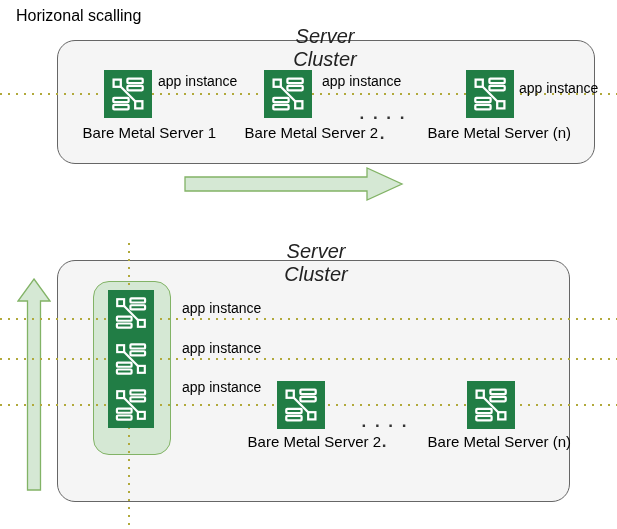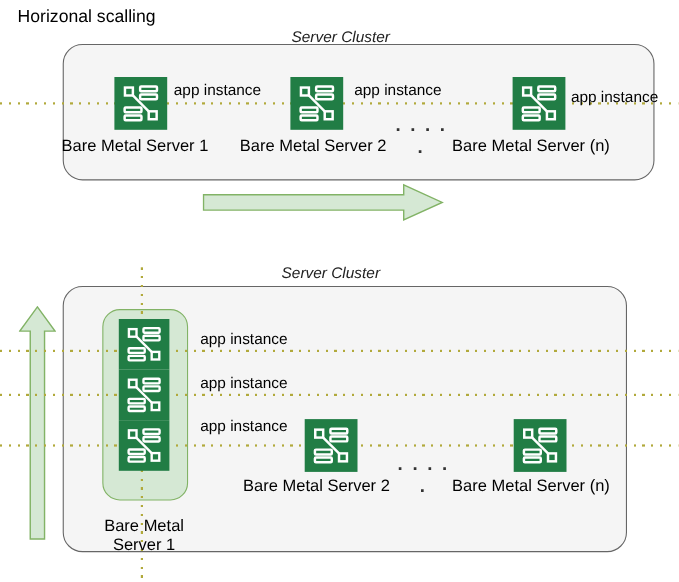--- a/index.html
+++ b/index.html
@@ -2,33 +2,33 @@
 <html style="--icon-green: #217d45; --light-green-fill: #d5e8d4; --green-border: #82b366; --box-fill: #f5f5f5; --box-border: #666666; --dots: #b1a93b;"><head>
 <meta charset="utf-8">
 <style>
   html,body{margin:0;padding:0;background:#fff;}
   #canvas{
     position:relative;width:617px;height:529px;overflow:hidden;
     font-family:"Liberation Sans",sans-serif;color:#000;background:#fff;
   }
   .abs{position:absolute;}
   .section-title{font-size:16px;color:#000;z-index:6;}
-  .cluster-label{font-size:14px;font-style:italic;color:#222;text-align:left;z-index:6;}
+  .cluster-label{font-size:20px;font-style:italic;color:#222;text-align:center;z-index:6;}
   .cluster-box{
     background:var(--box-fill);border:1px solid var(--box-border);
     border-radius:18px;z-index:1;
   }
   .hdots{height:2px;z-index:3;
     background:repeating-linear-gradient(to right,var(--dots) 0 2px,transparent 2px 8px);}
   .vdots{width:2px;z-index:3;
     background:repeating-linear-gradient(to bottom,var(--dots) 0 2px,transparent 2px 8px);}
   .bm-icon{background:var(--icon-green);z-index:4;display:block;}
   .bm-icon svg{display:block;width:100%;height:100%;}
   .app-label{font-size:14px;z-index:5;white-space:nowrap;}
-  .srv-label{font-size:15px;z-index:5;text-align:left;white-space:nowrap;}
+  .srv-label{font-size:15px;z-index:5;text-align:right;white-space:nowrap;}
   .srv-label2{font-size:15px;z-index:5;text-align:center;line-height:1.15;}
   .ellipsis{font-size:17px;font-weight:bold;letter-spacing:2px;color:#333;text-align:center;z-index:5;}
   .scale-arrow{z-index:2;}
   .scale-arrow polygon{fill:var(--light-green-fill);stroke:var(--green-border);stroke-width:1.3;}
   .server-group{
     background:var(--light-green-fill);border:1px solid var(--green-border);
     border-radius:16px;z-index:2;
   }
 </style>
 </head>
@@ -181,18 +181,14 @@
       <rect x="6.2" y="18.5" width="10.2" height="2.9" rx="0.6"></rect>
           <rect x="6.2" y="23.3" width="10.2" height="2.9" rx="0.6"></rect>
     </g>
       </svg>
   </span>
 
   <div class="abs srv-label" style="left:221px;top:433px;width:160px;">Bare Metal Server 2</div>
   <div class="abs ellipsis" style="left:355px;top:412px;width:60px;">. . . . .</div>
   <div class="abs srv-label" style="left:411px;top:433px;width:160px;">Bare Metal Server (n)</div>
 
-  <div class="abs srv-label2" style="left:71px;top:470px;width:120px;">
-    <div>Bare Metal</div>
-    <div>Server 1</div>
-  </div>
 
 </div>
 
 </body></html>

